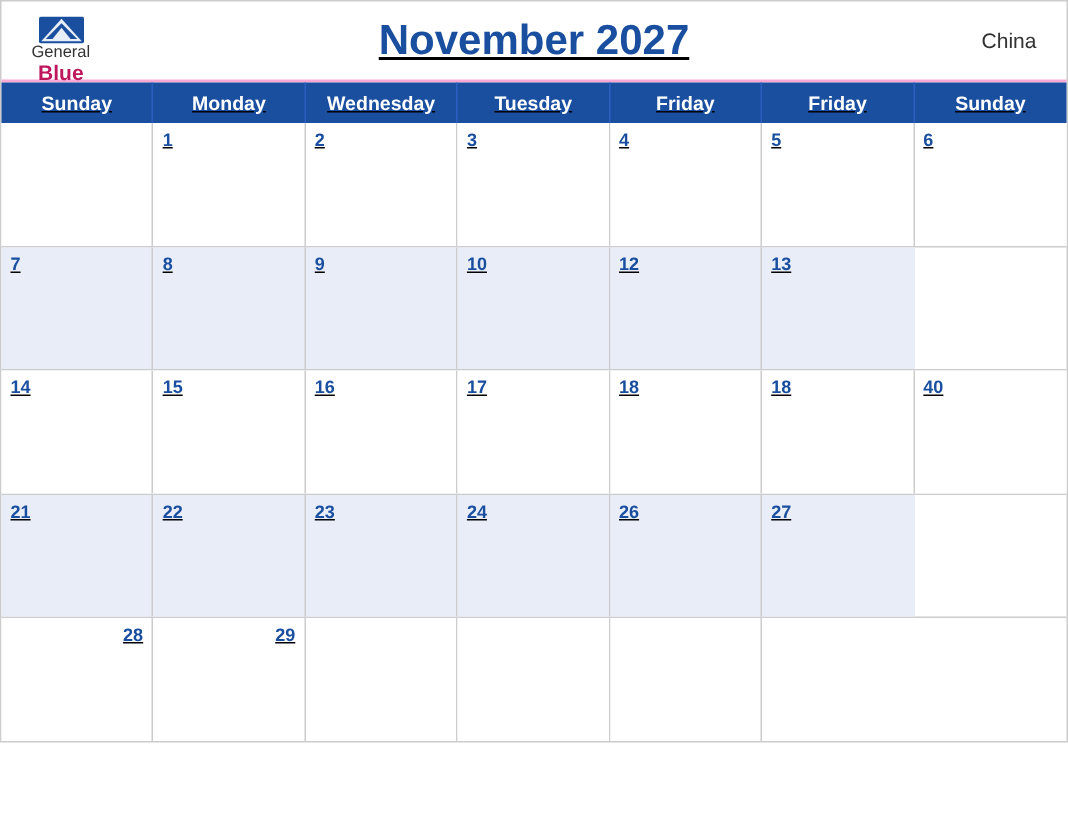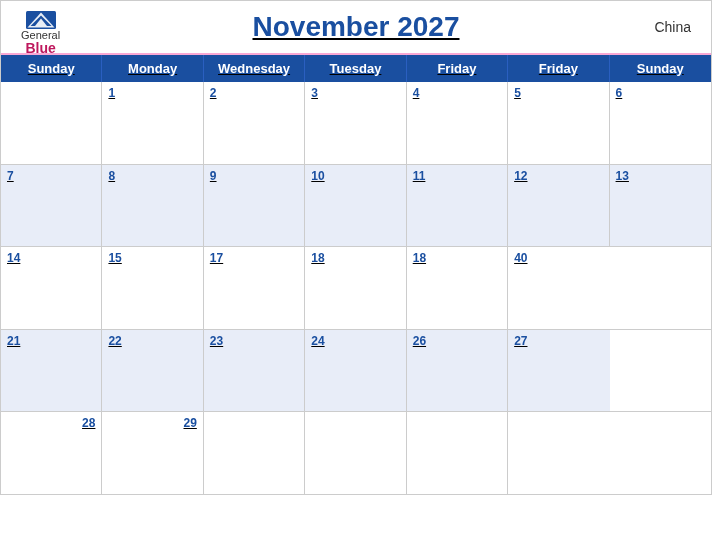--- a/index.html
+++ b/index.html
@@ -188,36 +188,36 @@
         <div class="day-cell">
             <span class="day-number">8</span>
           </div>
         <div class="day-cell">
             <span class="day-number">9</span>
           </div>
         <div class="day-cell">
             <span class="day-number">10</span>
           </div>
         <div class="day-cell">
-            <span class="day-number">11</span>
-          </div>
-        <div class="day-cell">
             <span class="day-number">12</span>
           </div>
         <div class="day-cell">
             <span class="day-number">13</span>
           </div>
       </div>
 
       <div class="week-row">
         <div class="day-cell">
             <span class="day-number">14</span>
           </div>
         <div class="day-cell">
             <span class="day-number">15</span>
+          </div>
+        <div class="day-cell">
+            <span class="day-number">16</span>
           </div>
         <div class="day-cell">
             <span class="day-number">17</span>
           </div>
         <div class="day-cell">
             <span class="day-number">18</span>
           </div>
         <div class="day-cell">
             <span class="day-number">18</span>
           </div>

